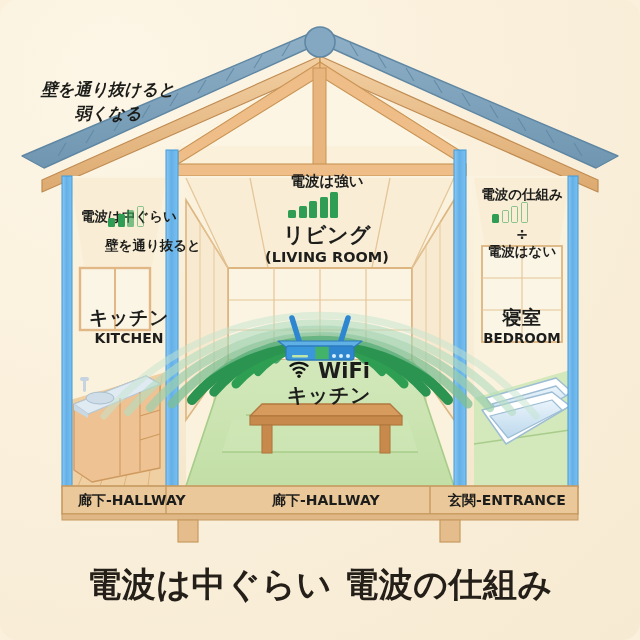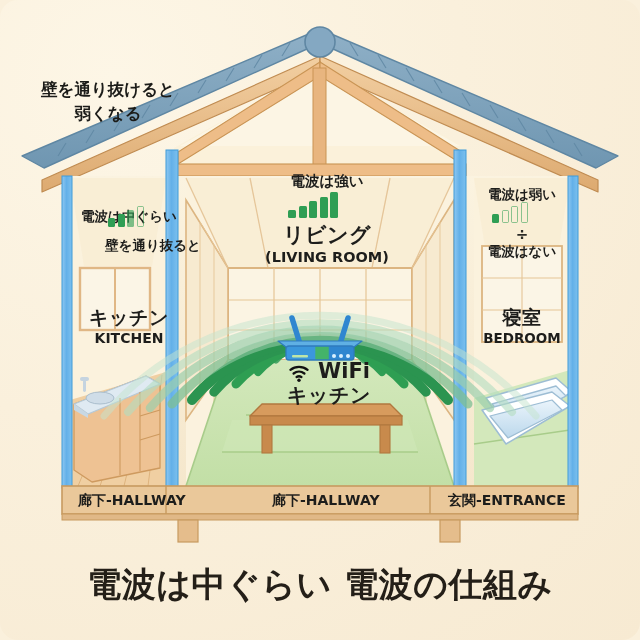--- a/index.html
+++ b/index.html
@@ -11,39 +11,39 @@
   }
   #stage{position:relative;width:640px;height:640px;border-radius:18px;overflow:hidden;
     background:radial-gradient(circle at 18% 12%, #fdf6e6 0%, #faf0dc 45%, #f7ead2 100%);}
   svg.layer{position:absolute;left:0;top:0;width:640px;height:640px;}
 
   
   .txt{position:absolute;text-align:center;color:#1d1d1b;line-height:1.25;
        white-space:nowrap;font-weight:700;}
 
   #note-wall{left:18px;top:78px;width:180px;font-size:16.5px;line-height:1.45;
-       text-align:center;font-weight:700;color:#1b1b18;}
+       text-align:center;font-weight:700;color:#1b1b18;font-style:italic;}
 
   #kitchen-sig-label{left:66px;top:208px;width:126px;font-size:13.5px;}
   #kitchen-through{left:66px;top:237px;width:126px;font-size:13.5px;margin-left:24px;}
   #kitchen-name-jp{left:64px;top:306px;width:130px;font-size:19px;letter-spacing:.5px;}
   #kitchen-name-en{left:64px;top:330px;width:130px;font-size:14px;font-weight:700;}
 
   #living-sig-label{left:252px;top:172px;width:150px;font-size:14.5px;}
   #living-name-jp{left:247px;top:222px;width:160px;font-size:21px;letter-spacing:.5px;}
   #living-name-en{left:247px;top:248px;width:160px;font-size:14.5px;}
 
   #bed-sig-label{left:462px;top:186px;width:120px;font-size:13.5px;}
   #bed-div{left:462px;top:226px;width:120px;font-size:15px;color:#2a2a26;}
   #bed-none{left:462px;top:243px;width:120px;font-size:13.5px;}
   #bed-name-jp{left:462px;top:306px;width:120px;font-size:19px;letter-spacing:.5px;}
   #bed-name-en{left:462px;top:330px;width:120px;font-size:13.5px;}
 
   #router-label{left:258px;top:358px;width:142px;}
-  #router-line1{display:flex;align-items:center;justify-content:center;gap:8px;font-size:21px;font-weight:800;}
+  #router-line1{display:flex;align-items:flex-start;justify-content:center;gap:8px;font-size:21px;font-weight:800;}
   #router-line2{font-size:20px;font-weight:800;letter-spacing:.5px;margin-top:-1px;}
 
   .hall{position:absolute;top:492px;font-size:14px;font-weight:700;color:#1d1d1b;}
   #hall-left{left:78px;}
   #hall-mid{left:272px;}
   #hall-right{left:448px;text-align:center;}
 
   #title{position:absolute;left:0;top:562px;width:640px;text-align:center;
       font-size:34px;font-weight:800;color:#241f18;letter-spacing:.5px;}
 
@@ -317,21 +317,21 @@
   <div class="bars" id="living-bars">
       <i style="width: 8px; height: 8px; background: rgb(47, 158, 84); opacity: 1; border: none;"></i>
       <i style="width: 8px; height: 12.5px; background: rgb(47, 158, 84); opacity: 1; border: none;"></i>
       <i style="width: 8px; height: 17px; background: rgb(47, 158, 84); opacity: 1; border: none;"></i>
       <i style="width: 8px; height: 21.5px; background: rgb(47, 158, 84); opacity: 1; border: none;"></i>
       <i style="width: 8px; height: 26px; background: rgb(47, 158, 84); opacity: 1; border: none;"></i>
     </div>
   <div class="txt" id="living-name-jp">リビング</div>
   <div class="txt" id="living-name-en">(LIVING ROOM)</div>
 
-  <div class="txt" id="bed-sig-label">電波は弱い</div>
+  <div class="txt" id="bed-sig-label">電波の仕組み</div>
   <div class="bars" id="bed-bars">
       <i style="width: 7px; height: 9px; background: rgb(47, 158, 84); opacity: 1; border: none;"></i>
       <i style="width: 7px; height: 13px; background: transparent; border: 1.6px solid rgb(47, 158, 84); opacity: 0.55;"></i>
       <i style="width: 7px; height: 17px; background: transparent; border: 1.6px solid rgb(47, 158, 84); opacity: 0.55;"></i>
       <i style="width: 7px; height: 21px; background: transparent; border: 1.6px solid rgb(47, 158, 84); opacity: 0.55;"></i>
     </div>
   <div class="txt" id="bed-div">÷</div>
   <div class="txt" id="bed-none">電波はない</div>
   <div class="txt" id="bed-name-jp">寝室</div>
   <div class="txt" id="bed-name-en">BEDROOM</div>

